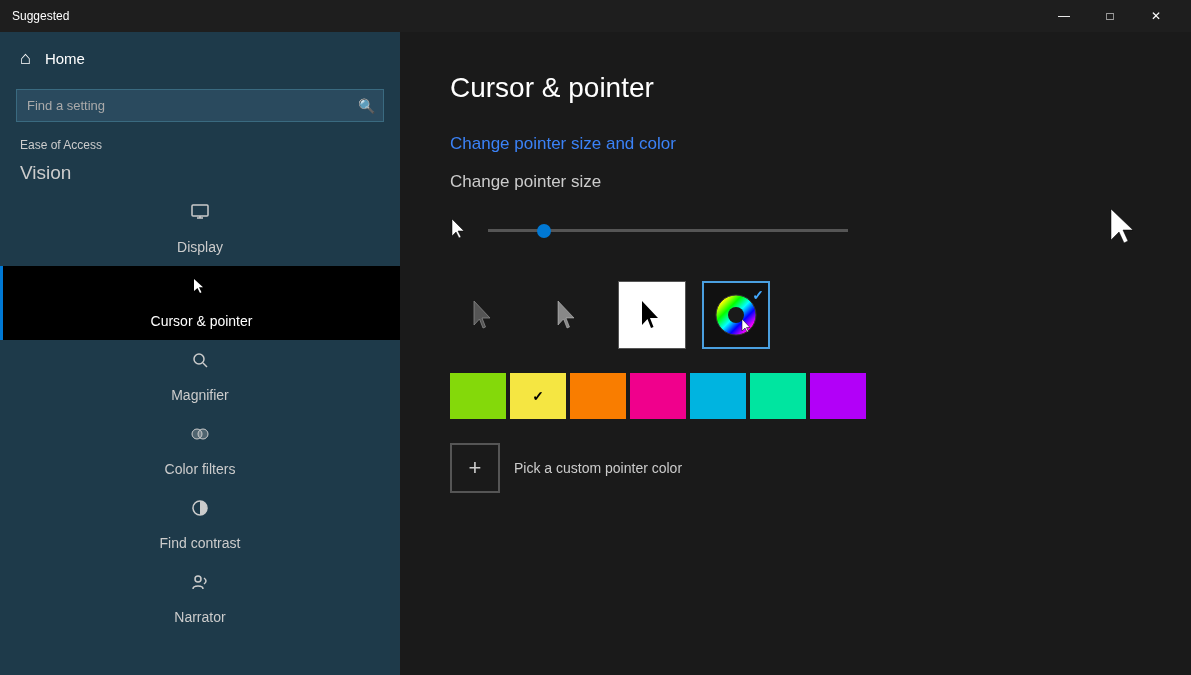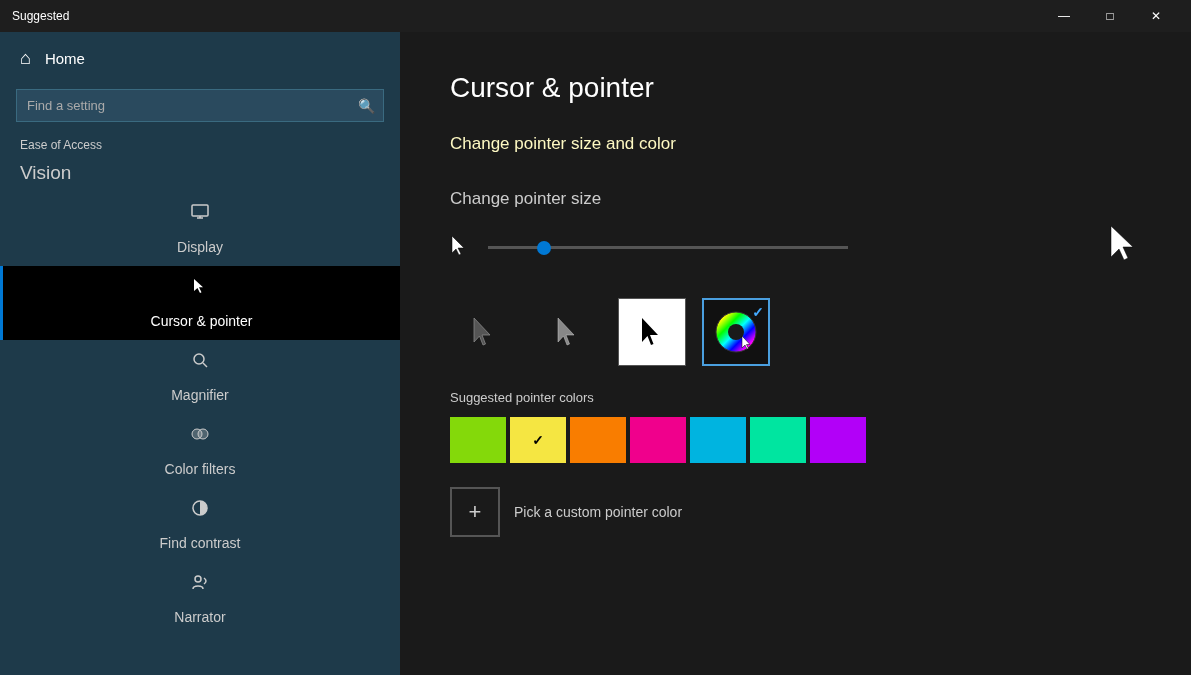--- a/index.html
+++ b/index.html
@@ -151,22 +151,22 @@
     .page-title {
       font-size: 28px;
       font-weight: 300;
       color: #fff;
       margin-bottom: 30px;
     }
 
     .section-title {
       font-size: 17px;
       font-weight: 400;
-      color: #fef9c3;
-      margin-bottom: 35px;
+      color: #3b82f6;
+      margin-bottom: 18px;
     }
 
     .subsection-label {
       font-size: 17px;
       color: #ccc;
       margin-bottom: 16px;
     }
 
     
     .pointer-size-row {
@@ -440,21 +440,20 @@
           <svg style="position:absolute;bottom:2px;right:2px;" width="14" height="16" viewBox="0 0 14 16" fill="white">
             <path d="M1 1 L1 13 L4 10 L6 14 L7.5 13.5 L5.5 9.5 L9 9.5 Z" stroke="#000" stroke-width="0.5"></path>
           </svg>
         </div>
 
         <div style="position:absolute;top:4px;right:4px;color:#4af;font-size:14px;font-weight:bold;">✓</div>
       </div>
 
     </div>
 
-    <div class="suggested-label">Suggested pointer colors</div>
     <div class="color-swatches">
       <div class="swatch" style="background:#84d90a;"></div>
       <div class="swatch" style="background:#f5e642;">
         <span class="check">✓</span>
       </div>
       <div class="swatch" style="background:#f97d00;"></div>
       <div class="swatch" style="background:#f0008c;"></div>
       <div class="swatch" style="background:#00b4e0;"></div>
       <div class="swatch" style="background:#00e5a0;"></div>
       <div class="swatch" style="background:#b200f8;"></div>

